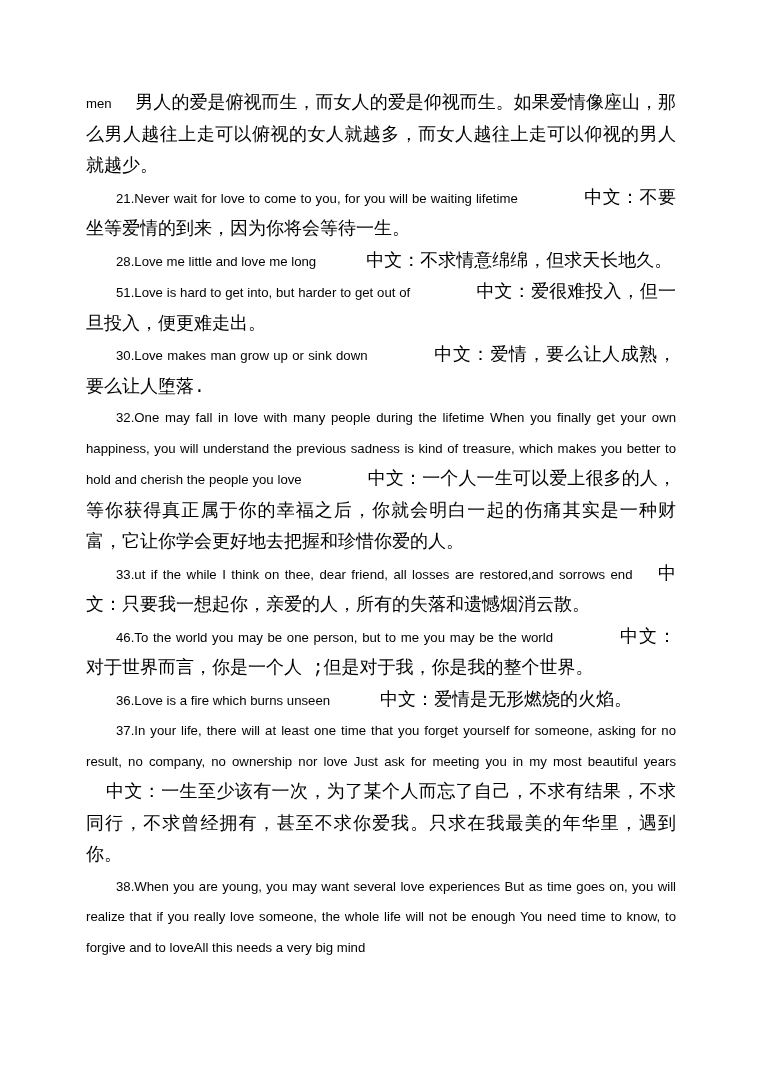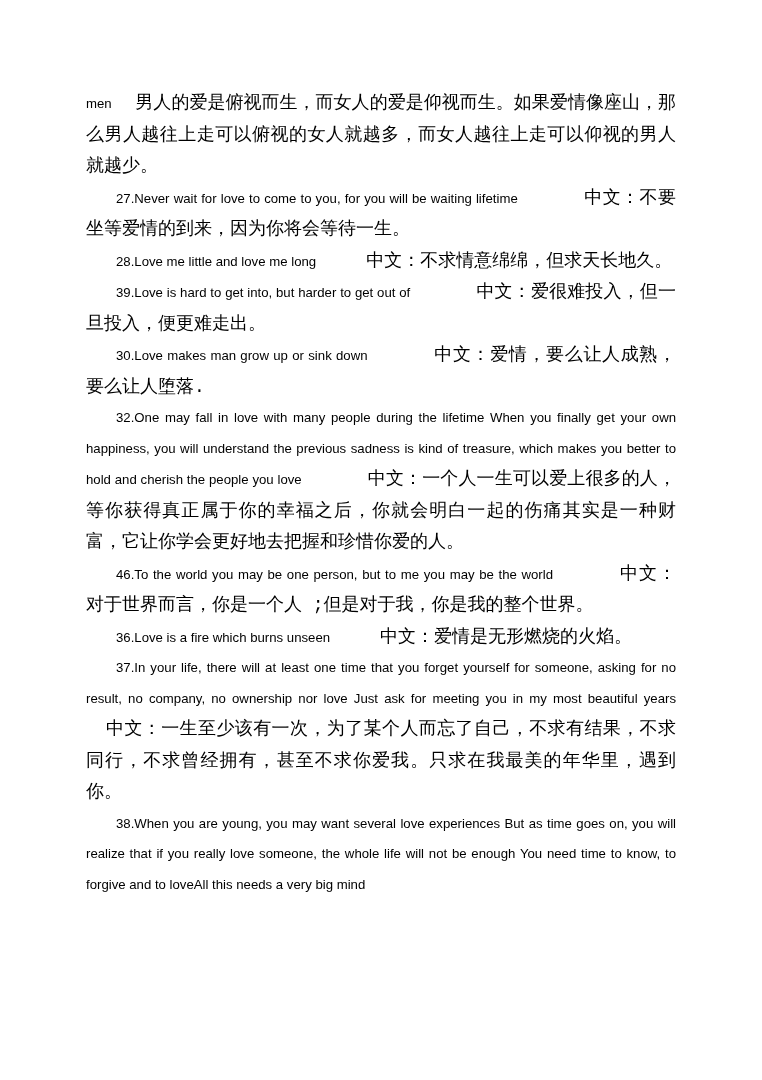--- a/index.html
+++ b/index.html
@@ -49,23 +49,24 @@
     display: inline-block;
     width: 46px;
   }
 </style>
 </head>
 <body>
 
 <div class="page">
   <div class="doc-body" id="doc-body">
       <div class="para"><span class="en">men </span><span class="cn">男人的爱是俯视而生，而女人的爱是仰视而生。如果爱情像座山，那么男人越往上走可以俯视的女人就越多，而女人越往上走可以仰视的男人就越少。</span></div>
-      <div class="para indent"><span class="en">27.Never wait for love to come to you, for you will be waiting lifetime</span><span class="gap-lg"></span><span class="cn">中文：不要坐等爱情的到来，因为你将会等待一生。</span></div>
+      <div class="para indent"><span class="en">21.Never wait for love to come to you, for you will be waiting lifetime</span><span class="gap-lg"></span><span class="cn">中文：不要坐等爱情的到来，因为你将会等待一生。</span></div>
       <div class="para indent"><span class="en">28.Love me little and love me long</span><span class="gap"></span><span class="cn">中文：不求情意绵绵，但求天长地久。</span></div>
-      <div class="para indent"><span class="en">39.Love is hard to get into, but harder to get out of</span><span class="gap-lg"></span><span class="cn">中文：爱很难投入，但一旦投入，便更难走出。</span></div>
+      <div class="para indent"><span class="en">51.Love is hard to get into, but harder to get out of</span><span class="gap-lg"></span><span class="cn">中文：爱很难投入，但一旦投入，便更难走出。</span></div>
       <div class="para indent"><span class="en">30.Love makes man grow up or sink down</span><span class="gap-lg"></span><span class="cn">中文：爱情，要么让人成熟，要么让人堕落.</span></div>
       <div class="para indent"><span class="en">32.One may fall in love with many people during the lifetime When you finally get your own happiness, you will understand the previous sadness is kind of treasure, which makes you better to hold and cherish the people you love</span><span class="gap-lg"></span><span class="cn">中文：一个人一生可以爱上很多的人，等你获得真正属于你的幸福之后，你就会明白一起的伤痛其实是一种财富，它让你学会更好地去把握和珍惜你爱的人。</span></div>
+      <div class="para indent"><span class="en">33.ut if the while I think on thee, dear friend, all losses are restored,and sorrows end </span><span class="cn">中文：只要我一想起你，亲爱的人，所有的失落和遗憾烟消云散。</span></div>
       <div class="para indent"><span class="en">46.To the world you may be one person, but to me you may be the world</span><span class="gap-lg"></span><span class="cn">中文：对于世界而言，你是一个人 ;但是对于我，你是我的整个世界。</span></div>
       <div class="para indent"><span class="en">36.Love is a fire which burns unseen</span><span class="gap"></span><span class="cn">中文：爱情是无形燃烧的火焰。</span></div>
       <div class="para indent"><span class="en">37.In your life, there will at least one time that you forget yourself for someone, asking for no result, no company, no ownership nor love Just ask for meeting you in my most beautiful years </span><span class="cn">中文：一生至少该有一次，为了某个人而忘了自己，不求有结果，不求同行，不求曾经拥有，甚至不求你爱我。只求在我最美的年华里，遇到你。</span></div>
       <div class="para indent"><span class="en">38.When you are young, you may want several love experiences But as time goes on, you will realize that if you really love someone, the whole life will not be enough You need time to know, to forgive and to loveAll this needs a very big mind</span></div>
     </div>
 </div>
 
 </body></html>

